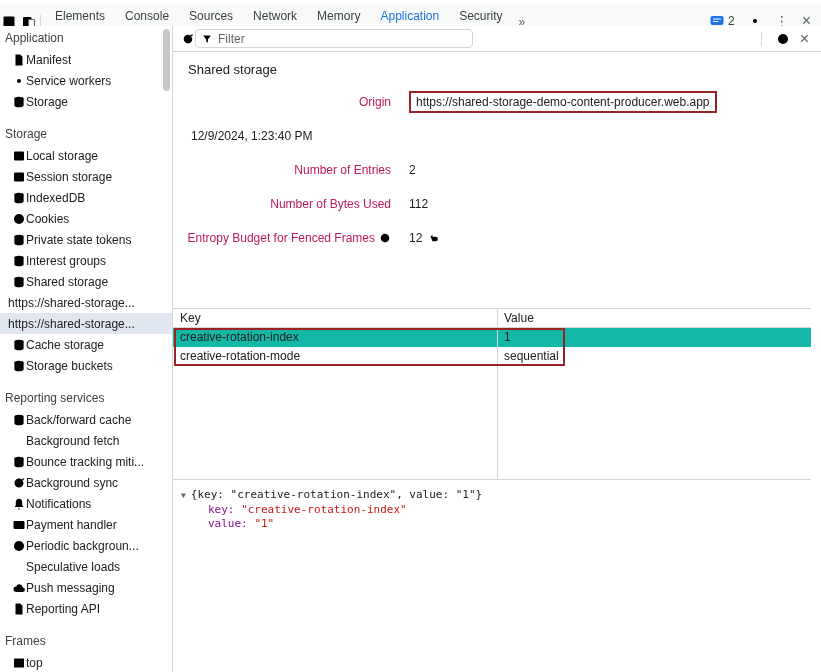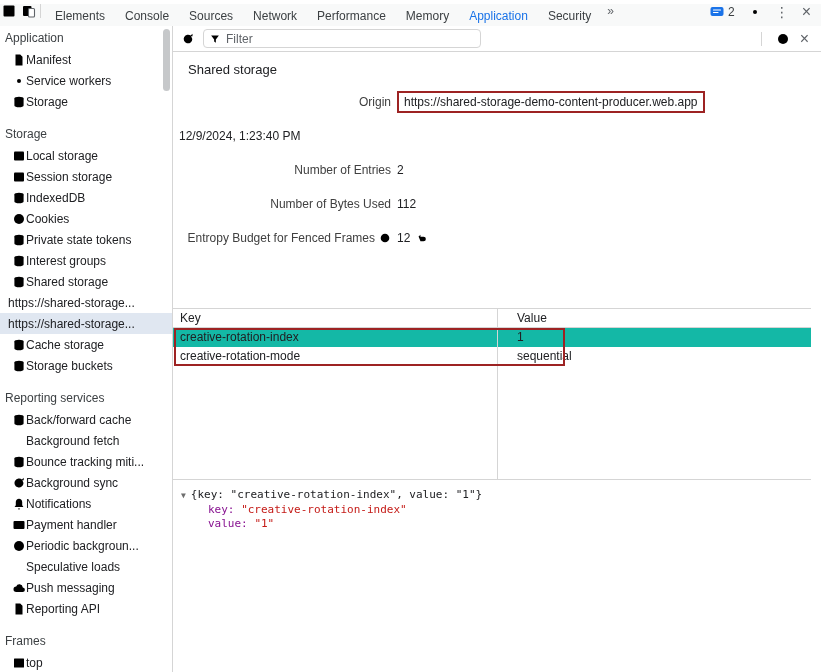--- a/index.html
+++ b/index.html
@@ -3,21 +3,21 @@
 <meta charset="utf-8">
 <style>
 *{margin:0;padding:0;box-sizing:border-box}
 html,body{width:821px;height:672px}
 body{position:relative;overflow:hidden;background:#fff;font-family:"Liberation Sans",sans-serif;font-size:12px;color:#202124}
 
 svg.ic{width:14px;height:14px;flex:none;color:#5f6368}
 svg.ic.sm{width:12px;height:12px}
 
 
-.tabbar{position:absolute;top:4px;left:0;width:821px;height:26px;background:#f8f9f9;border-bottom:1px solid #d5d5d5;display:flex;align-items:flex-start;padding-left:2px}
+.tabbar{position:absolute;top:4px;left:0;width:821px;height:26px;background:#f8f9f9;border-bottom:1px solid #d5d5d5;display:flex;align-items:flex-end;padding-left:2px}
 .tab{padding:0 10px;height:25px;line-height:25px;color:#3c4043;white-space:nowrap}
 .tab.active{color:#1a73e8;box-shadow:inset 0 -2px 0 #1a73e8}
 .tab-overflow{padding:0 6px;color:#5f6368}
 .tb-right{margin-left:auto;display:flex;align-items:center;gap:13px;padding-right:10px}
 .issues{display:flex;align-items:center;gap:4px;color:#3c4043}
 .glyph{color:#5f6368;font-size:14px;line-height:1}
 .close-glyph{font-size:16px}
 .vsep{width:1px;height:14px;background:#d5d5d5;margin:0 4px;flex:none}
 
 
@@ -25,37 +25,37 @@
 .sb-title{height:21px;line-height:21px;padding-left:5px;color:#3c4043;white-space:nowrap}
 .gap{margin-top:12px}
 .sb-item{height:21px;display:flex;align-items:center;padding-left:12px}
 .sb-item.sub{padding-left:8px}
 .sb-item.selected{background:#e0e7f1}
 .sb-item span{white-space:nowrap;overflow:hidden}
 .sb-scroll{position:absolute;top:3px;right:2px;width:7px;height:62px;border-radius:4px;background:#c6c8ca}
 
 
 .main{position:absolute;top:26px;left:173px;right:0;bottom:0;background:#fff}
-.toolbar{height:26px;border-bottom:1px solid #d5d5d5;display:flex;align-items:center;padding:0 8px;gap:8px}
+.toolbar{height:26px;border-bottom:1px solid #d5d5d5;display:flex;align-items:center;padding:0 8px;gap:0}
 .filter-box{display:flex;align-items:center;width:278px;height:19px;border:1px solid #d5d5d5;border-radius:4px;padding:0 5px;gap:5px;background:#fff}
 .filter-box input{border:none;outline:none;flex:1;font:inherit;color:#202124;background:transparent}
 .filter-box input::placeholder{color:#5f6368}
 .tbar-right{margin-left:auto;display:flex;align-items:center;gap:10px;padding-right:4px}
 
 .page-title{margin:10px 0 0 15px;font-size:13px;font-weight:500;color:#202124}
 .fields{margin-top:8px}
 .field{display:flex;align-items:center;height:34px}
-.flabel{width:218px;flex:none;display:flex;justify-content:flex-end;align-items:center;gap:4px;color:#404040}
-.fvalue{margin-left:6px;display:flex;align-items:center;gap:6px;color:#202124}
+.flabel{width:218px;flex:none;display:flex;justify-content:flex-end;align-items:center;gap:4px;color:#be185d}
+.fvalue{margin-left:18px;display:flex;align-items:center;gap:6px;color:#202124}
 .redbox{border:2px solid #9d2323;padding:2px 5px}
 
 .grid{position:absolute;top:282px;left:0;right:10px;height:172px;border-bottom:1px solid #d5d5d5}
 .gheader{height:20px;display:flex;border-top:1px solid #d5d5d5;border-bottom:1px solid #d5d5d5;background:#fff}
 .gcell-key{width:324px;flex:none;padding-left:7px;line-height:19px;white-space:nowrap;overflow:hidden}
-.gcell-val{flex:1;padding-left:20px;line-height:19px;white-space:nowrap;overflow:hidden}
+.gcell-val{flex:1;padding-left:7px;line-height:19px;white-space:nowrap;overflow:hidden}
 .grow{height:19px;display:flex}
 .grow.odd{background:#14b8a6}
 .gdivider{position:absolute;top:0;bottom:0;left:324px;width:1px;background:#d5d5d5}
 .grid-annotation{position:absolute;left:1px;top:20px;width:391px;height:38px;border:2px solid #9d2323;pointer-events:none}
 
 .preview{position:absolute;top:454px;left:0;right:0;bottom:0;font-family:"DejaVu Sans Mono",monospace;font-size:11px;line-height:14px;padding:8px 0 0 8px;background:#fff}
 .pv-summary{display:flex;align-items:baseline;gap:5px;color:#202124}
 .pv-exp{font-size:8px;color:#6e6e6e}
 .pv-prop{margin-left:27px}
 .pname{color:#881391}
@@ -148,21 +148,20 @@
       <use href="#i-inspect"></use>
     </svg>
   <svg class="ic" style="margin-left:6px">
       <use href="#i-device"></use>
     </svg>
   <div class="vsep"></div>
   <div class="tab">Elements</div>
   <div class="tab">Console</div>
   <div class="tab">Sources</div>
   <div class="tab">Network</div>
-  <div class="tab">Performance</div>
   <div class="tab">Memory</div>
   <div class="tab active">Application</div>
   <div class="tab">Security</div>
   <div class="tab-overflow">»</div>
   <div class="tb-right">
     <div class="issues">
       <svg width="14" height="12" viewBox="0 0 14 12">
           <rect x="0.5" y="1" width="13" height="9" rx="2" fill="#1a73e8"></rect>
           <path d="M3.5 4h7M3.5 6.5h4.5" stroke="#fff" stroke-width="1.2" stroke-linecap="round" fill="none"></path>
         </svg>

